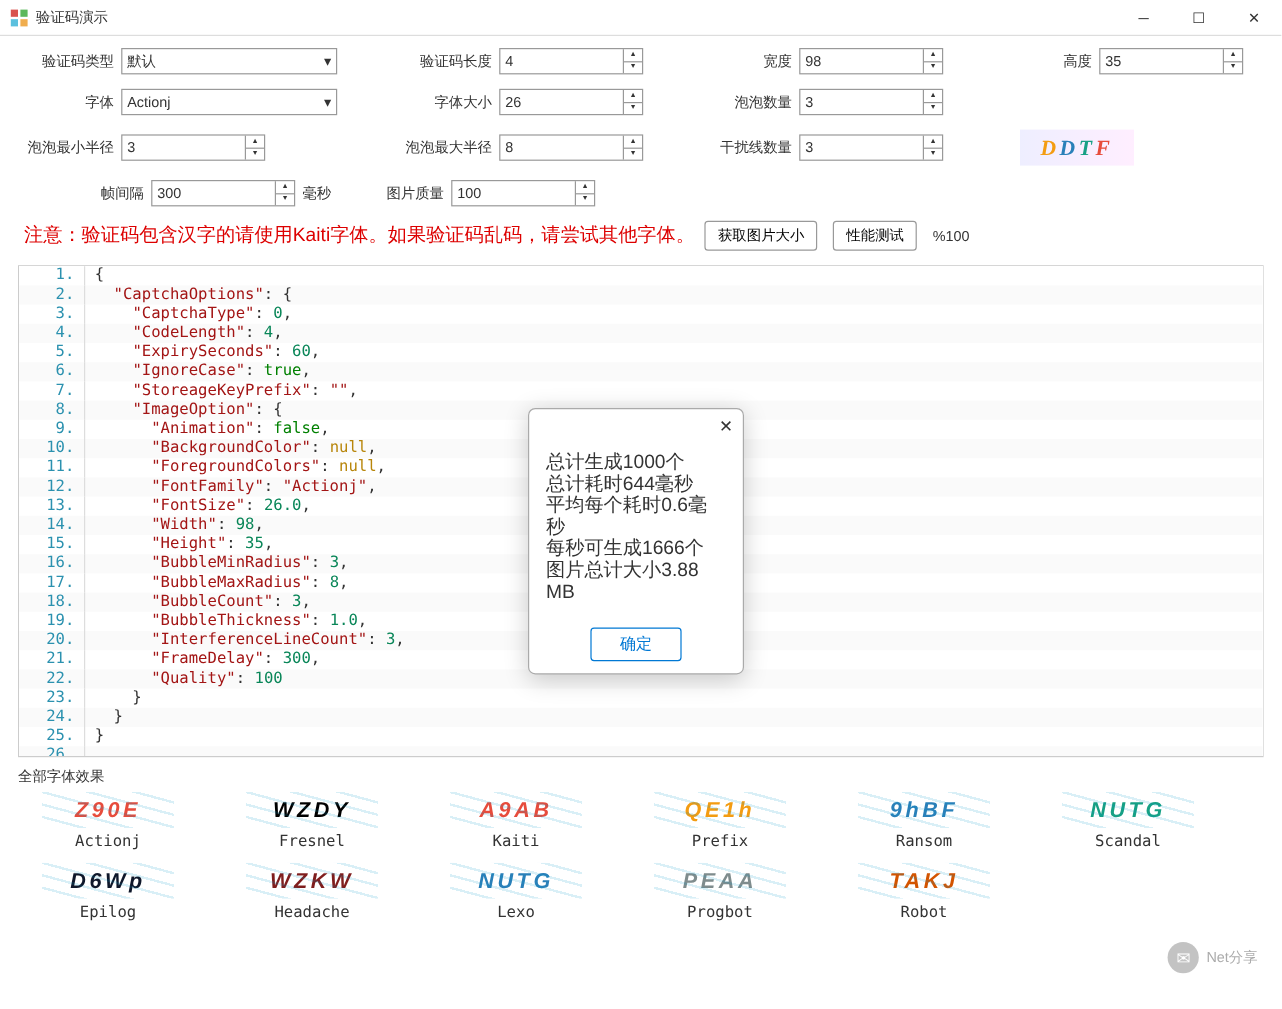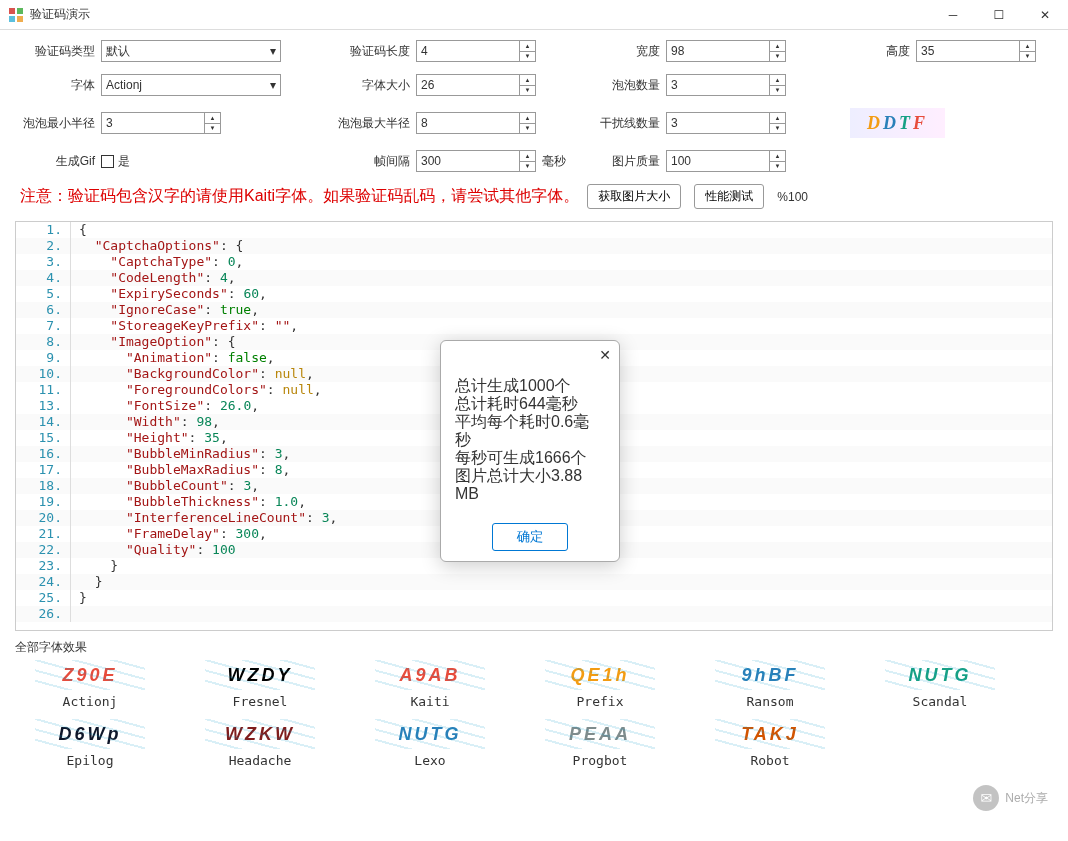--- a/index.html
+++ b/index.html
@@ -176,25 +176,20 @@
       <div class="captcha-preview">
         <span style="color:#f39c12">D</span>
           <span style="color:#2980b9">D</span>
           <span style="color:#16a085">T</span>
           <span style="color:#e74c3c">F</span>
       </div>
     </div>
   </div>
 
   <div class="row">
-    <div class="field" style="width:290px;">
-      <div class="flabel" style="width:75px;">生成Gif</div>
-      <span class="checkbox"></span>
-      <span>是</span>
-    </div>
     <div class="field" style="width:260px;">
       <div class="flabel" style="width:100px;">帧间隔</div>
       <div class="numbox" style="width:120px;">
         <span>300</span>
         <div class="spin">
             <div>▲</div>
             <div>▼</div>
           </div>
       </div>
       <span style="margin-left:6px;">毫秒</span>
@@ -258,20 +253,24 @@
       <div class="gutter">9.</div>
       <div class="code-content">      <span class="k-str">"Animation"</span>: <span class="k-bool">false</span>,</div>
     </div>
     <div class="code-line even">
       <div class="gutter">10.</div>
       <div class="code-content">      <span class="k-str">"BackgroundColor"</span>: <span class="k-null">null</span>,</div>
     </div>
     <div class="code-line">
       <div class="gutter">11.</div>
       <div class="code-content">      <span class="k-str">"ForegroundColors"</span>: <span class="k-null">null</span>,</div>
+    </div>
+    <div class="code-line even">
+      <div class="gutter">12.</div>
+      <div class="code-content">      <span class="k-str">"FontFamily"</span>: <span class="k-str">"Actionj"</span>,</div>
     </div>
     <div class="code-line">
       <div class="gutter">13.</div>
       <div class="code-content">      <span class="k-str">"FontSize"</span>: <span class="k-num">26.0</span>,</div>
     </div>
     <div class="code-line even">
       <div class="gutter">14.</div>
       <div class="code-content">      <span class="k-str">"Width"</span>: <span class="k-num">98</span>,</div>
     </div>
     <div class="code-line">

